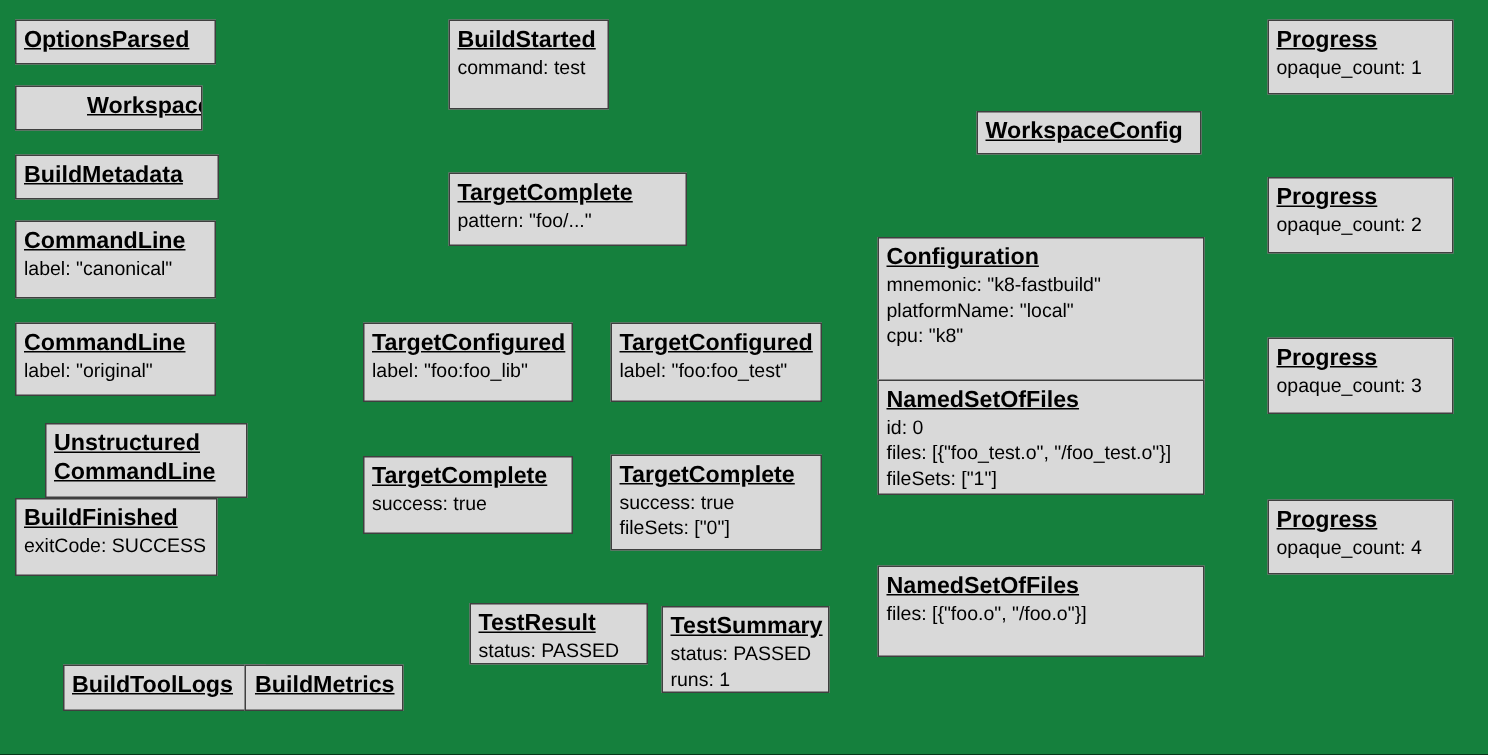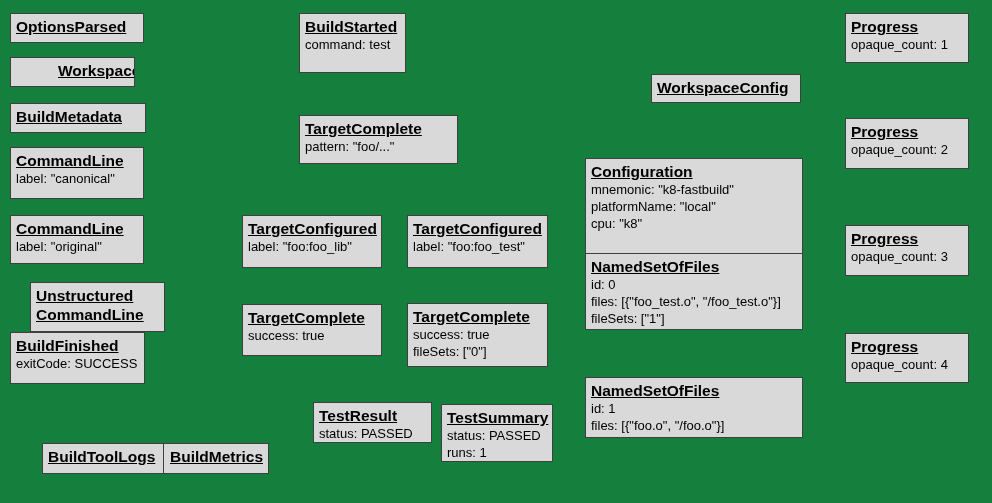--- a/index.html
+++ b/index.html
@@ -161,21 +161,20 @@
         <span class="title-line">NamedSetOfFiles</span>
       </div>
       <div class="box-field">id: 0</div>
       <div class="box-field">files: [{"foo_test.o", "/foo_test.o"}]</div>
       <div class="box-field">fileSets: ["1"]</div>
     </div>
     <div class="event-box" style="left: 585px; top: 377px; width: 218px; height: 61px;">
       <div class="box-title">
         <span class="title-line">NamedSetOfFiles</span>
       </div>
-      <div class="box-field">id: 1</div>
       <div class="box-field">files: [{"foo.o", "/foo.o"}]</div>
     </div>
     <div class="event-box" style="left: 845px; top: 13px; width: 124px; height: 50px;">
       <div class="box-title">
         <span class="title-line">Progress</span>
       </div>
       <div class="box-field">opaque_count: 1</div>
     </div>
     <div class="event-box" style="left: 845px; top: 118px; width: 124px; height: 51px;">
       <div class="box-title">

